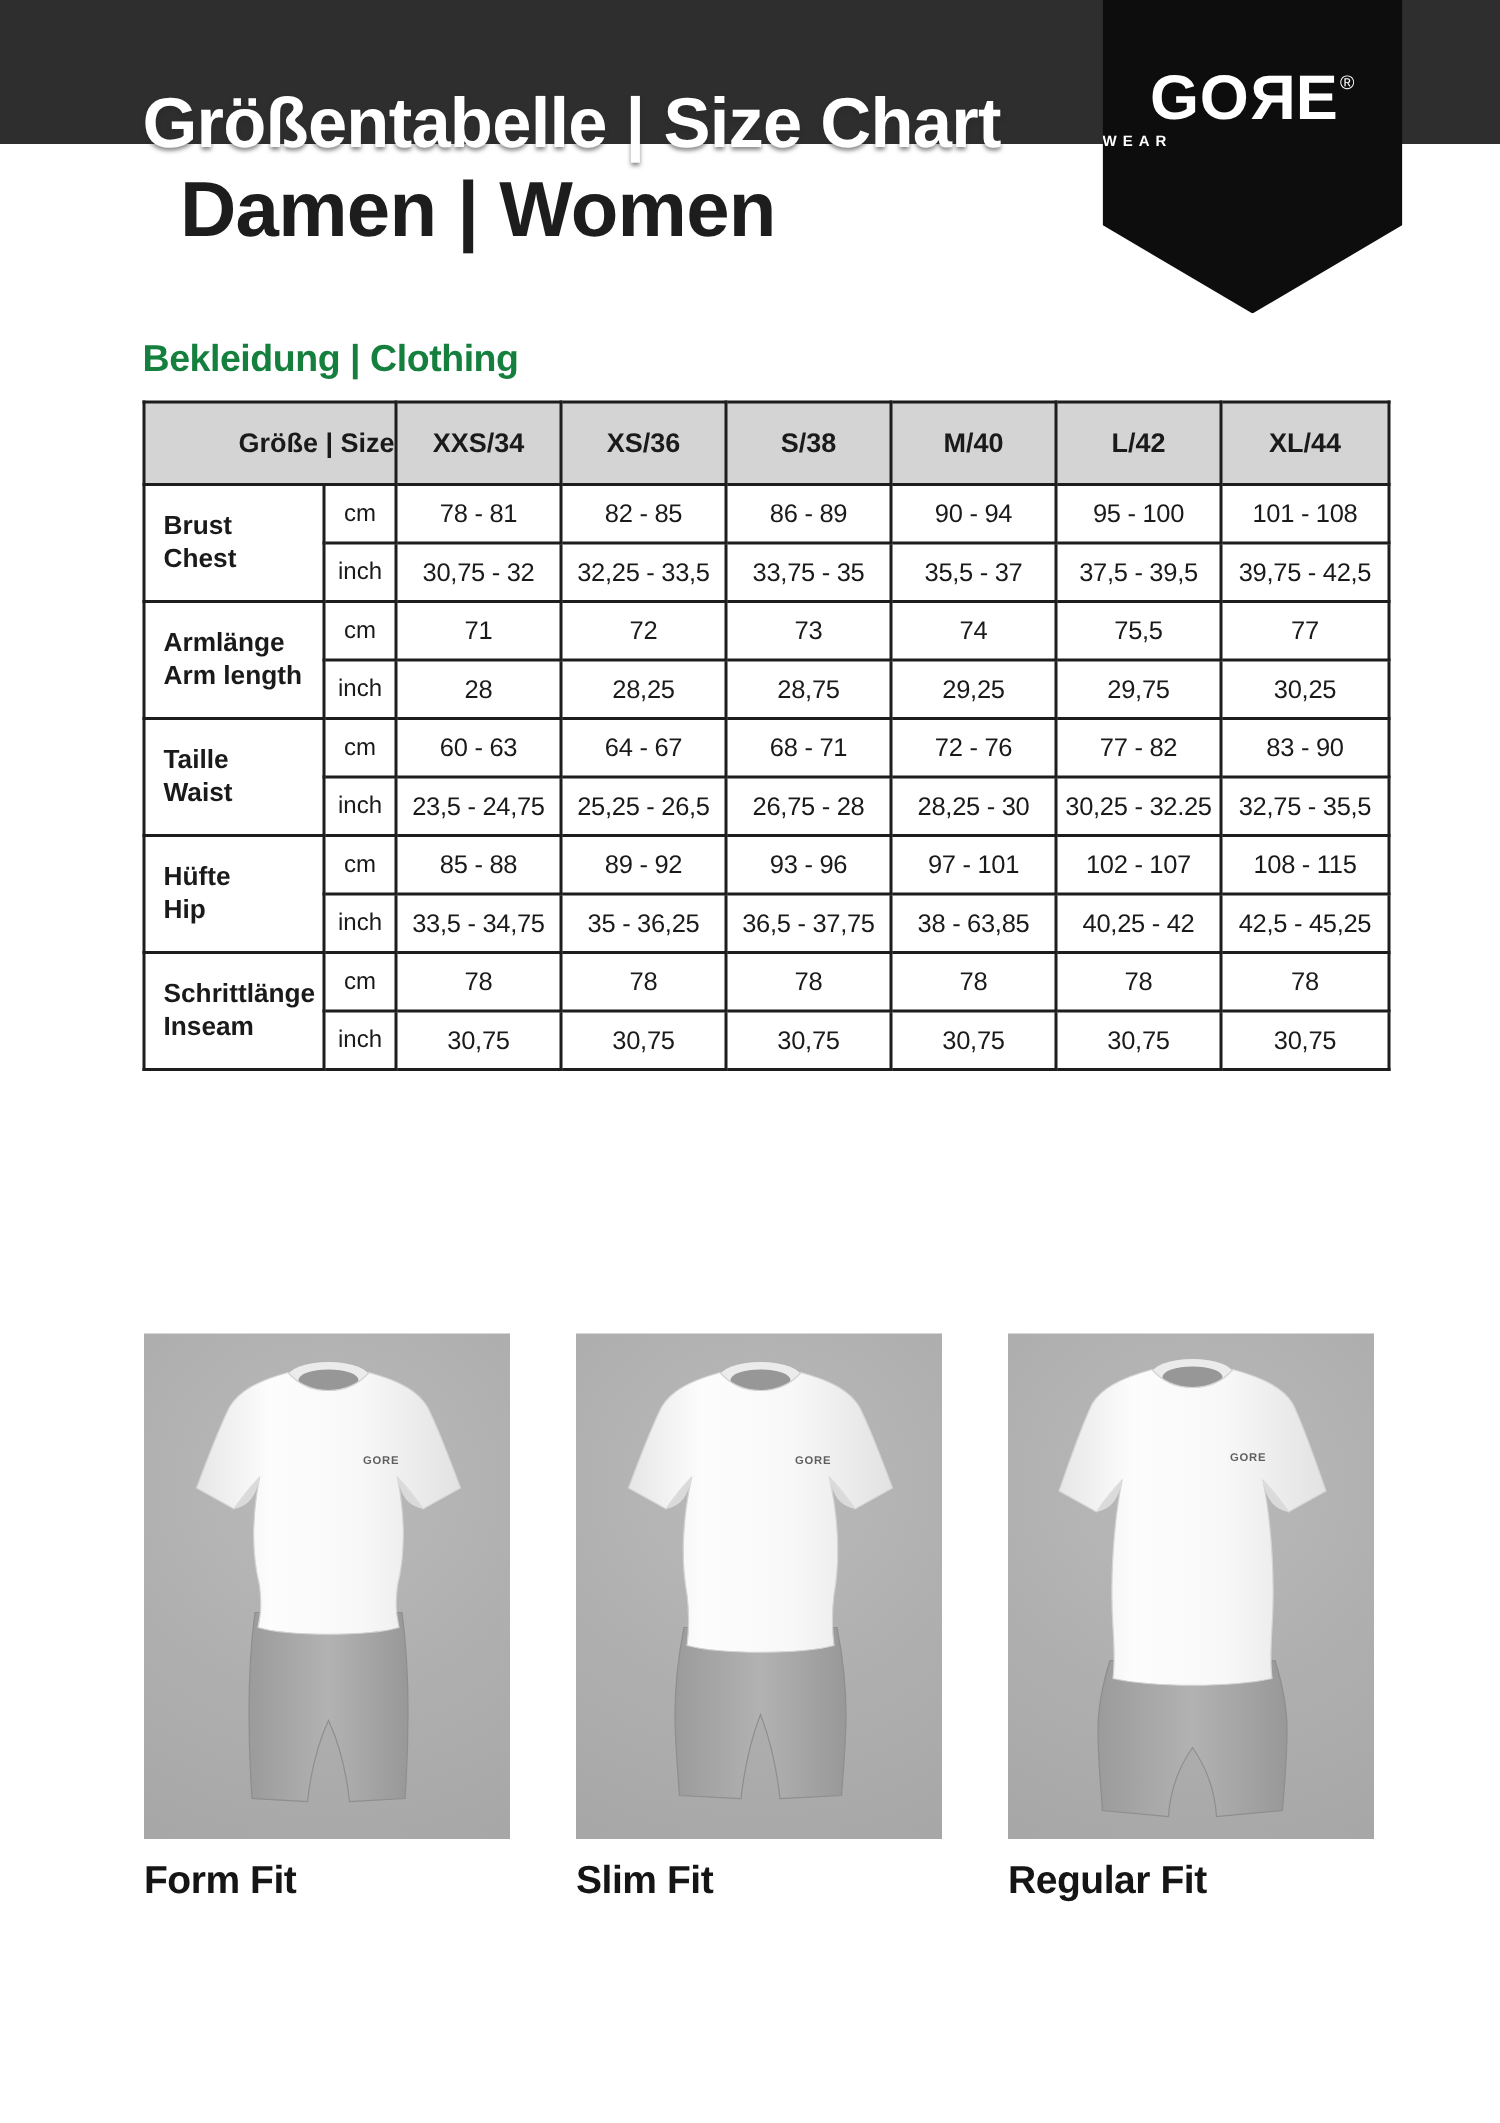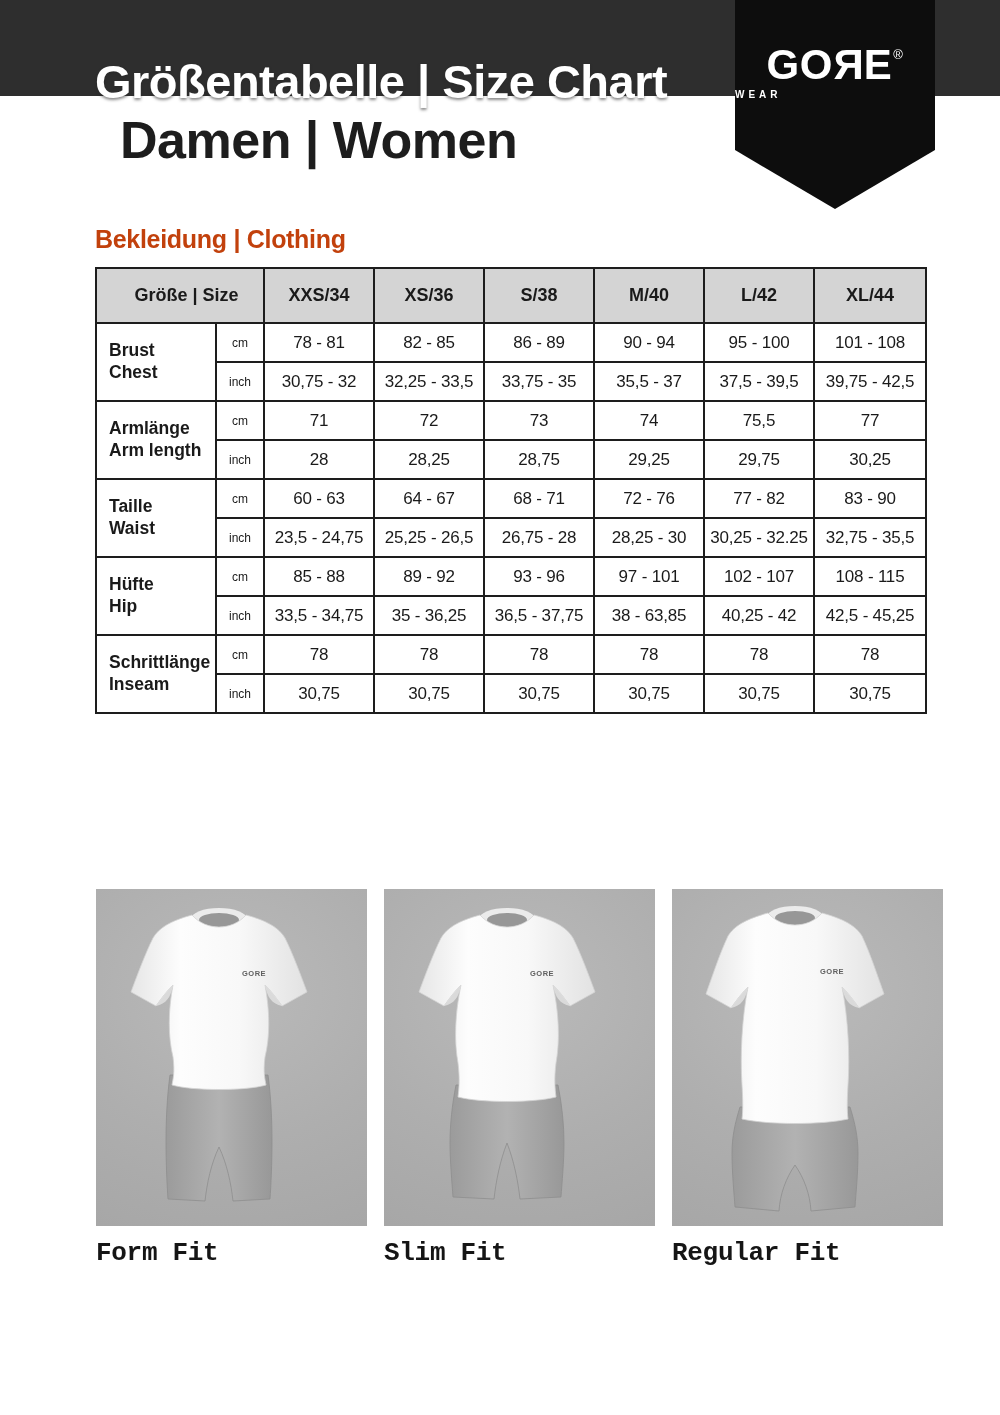--- a/index.html
+++ b/index.html
@@ -27,54 +27,53 @@
     clip-path:polygon(0 0,100% 0,100% 71.8%,50% 100%,0 71.8%);
   }
   .brand-logo { margin-top:44px; text-align:center; color:#ffffff; line-height:1; }
   .logo-main { font-size:42px; font-weight:bold; letter-spacing:0.5px; white-space:nowrap; }
   .logo-flip { display:inline-block; transform:scaleX(-1); }
   .logo-reg { font-size:13px; vertical-align:20px; font-weight:normal; margin-left:1px; }
   .brand-wear { font-size:10px; font-weight:bold; letter-spacing:4px; text-align:left; margin-top:4px; color:#ffffff; }
   
   .section-heading {
     position:absolute; left:95px; top:225px; margin:0;
-    font-size:25px; font-weight:bold; color:#c2410c; letter-spacing:-0.3px;
+    font-size:25px; font-weight:bold; color:#15803d; letter-spacing:-0.3px;
   }
   
   .size-table {
     position:absolute; left:95px; top:267px; width:830px;
     border-collapse:collapse; table-layout:fixed;
   }
   .size-table th, .size-table td { border:2px solid #1d1d1d; padding:0; color:#1a1a1a; }
   .size-table thead tr { height:55px; }
   .size-table tbody tr { height:39px; }
   .size-table th { background:#d4d4d4; font-size:18px; font-weight:bold; }
-  .size-head { text-align:center; padding-left:13px !important; }
+  .size-head { text-align:right; padding-left:13px !important; }
   .m-label {
     text-align:left; padding-left:12px !important; font-weight:bold;
     font-size:17.5px; line-height:1.25; vertical-align:middle; background:#ffffff;
   }
   .m-label span { display:block; }
-  .unit { font-size:12px; font-weight:normal; text-align:center; background:#ffffff; }
+  .unit { font-size:16px; font-weight:normal; text-align:center; background:#ffffff; }
   .val  { font-size:17px; font-weight:normal; text-align:center; background:#ffffff; letter-spacing:-0.2px; }
   .row-inch td { border-top-width:1px; }
   
   .fit-panel {
-    position:absolute; top:889px; width:271px; height:337px;
+    position:absolute; top:889px; width:244px; height:337px;
     background:radial-gradient(145% 100% at 50% 30%, #bababa 0%, #aeaeae 45%, #a2a2a2 100%);
   }
   .panel-form    { left:96px; }
   .panel-slim    { left:384px; }
   .panel-regular { left:672px; }
   .fit-panel svg { display:block; }
   .fit-label {
     position:absolute; top:1238px; margin:0;
     font-size:26px; font-weight:bold; color:#151515; letter-spacing:-0.3px;
     white-space:nowrap;
-    font-family:Liberation Mono, monospace;
   }
   .label-form    { left:96px; }
   .label-slim    { left:384px; }
   .label-regular { left:672px; }
 </style>
 </head>
 <body>
 
 <div class="page">
 

